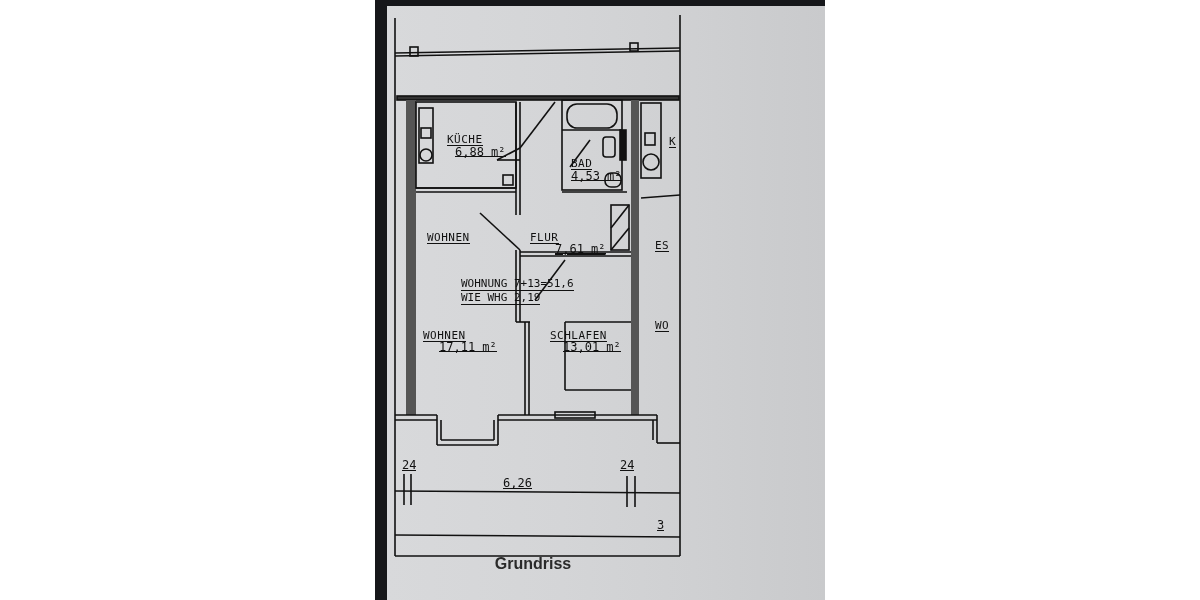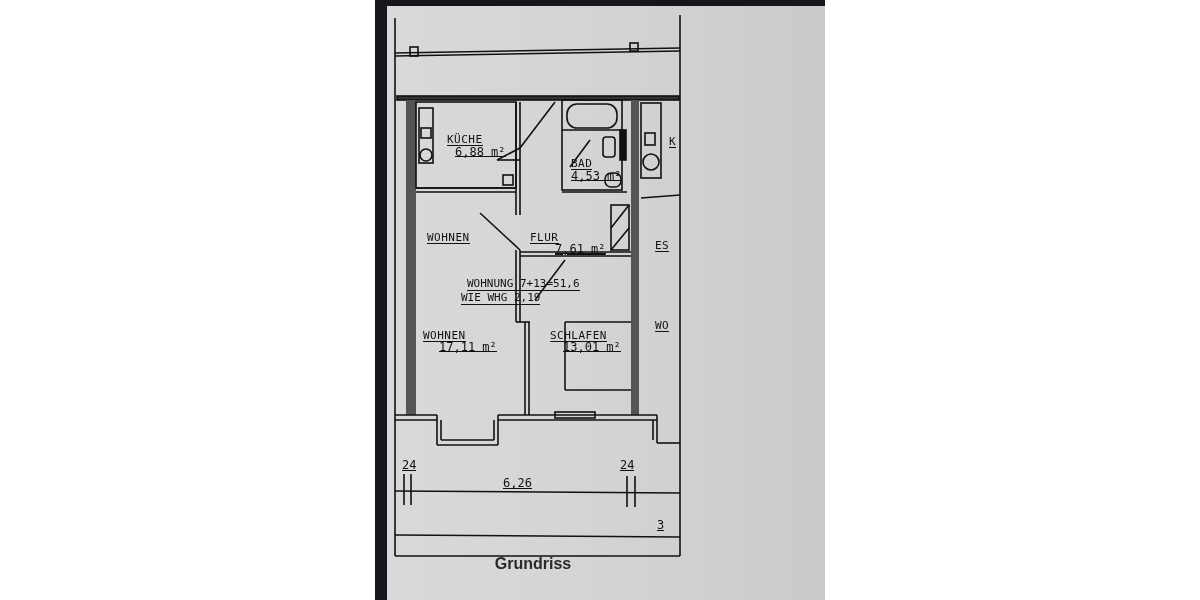--- a/index.html
+++ b/index.html
@@ -127,21 +127,21 @@
   <span class="area" style="left:80px;top:148px;">6,88 m²</span>
 
   <span class="lbl" style="left:196px;top:158px;">BAD</span>
   <span class="area" style="left:196px;top:172px;">4,53 m²</span>
 
   <span class="lbl" style="left:52px;top:232px;">WOHNEN</span>
 
   <span class="lbl" style="left:155px;top:232px;">FLUR</span>
   <span class="area" style="left:180px;top:245px;text-decoration:underline;">7,61 m²</span>
 
-  <span class="note" style="left:86px;top:278px;margin-left:6px;">WOHNUNG 7+13=51,6</span>
+  <span class="note" style="left:86px;top:278px;">WOHNUNG 7+13=51,6</span>
   <span class="note" style="left:86px;top:292px;">WIE WHG 2,19</span>
 
   <span class="lbl" style="left:48px;top:330px;">WOHNEN</span>
   <span class="area" style="left:64px;top:343px;">17,11 m²</span>
 
   <span class="lbl" style="left:175px;top:330px;">SCHLAFEN</span>
   <span class="area" style="left:188px;top:343px;">13,01 m²</span>
 
   <span class="lbl" style="left:294px;top:136px;">K</span>
   <span class="lbl" style="left:280px;top:240px;">ES</span>

